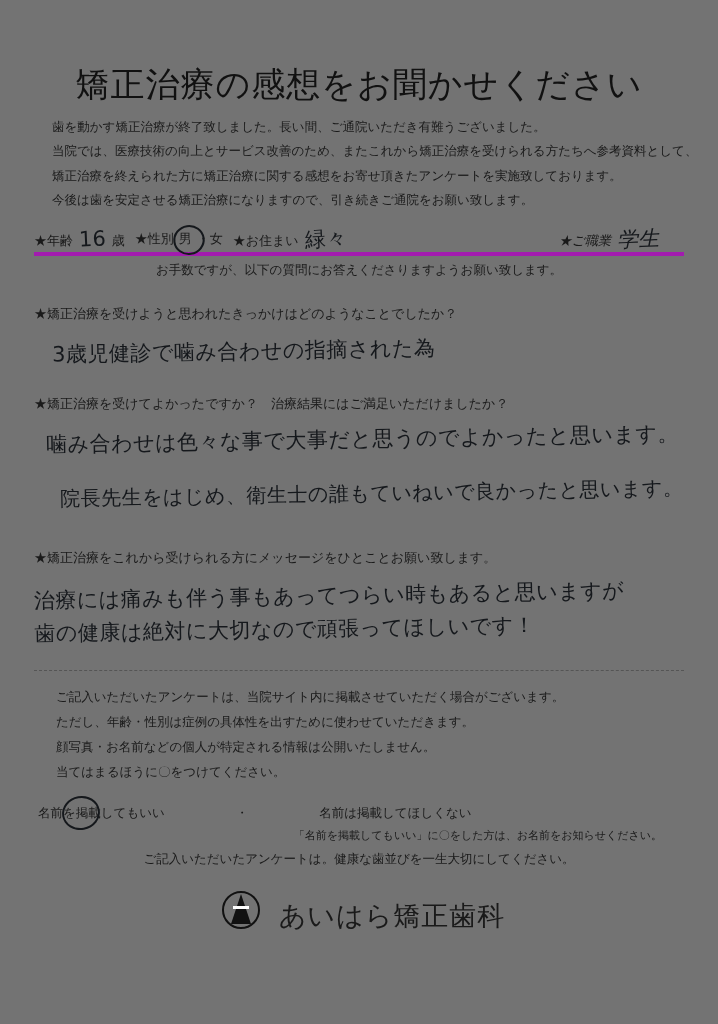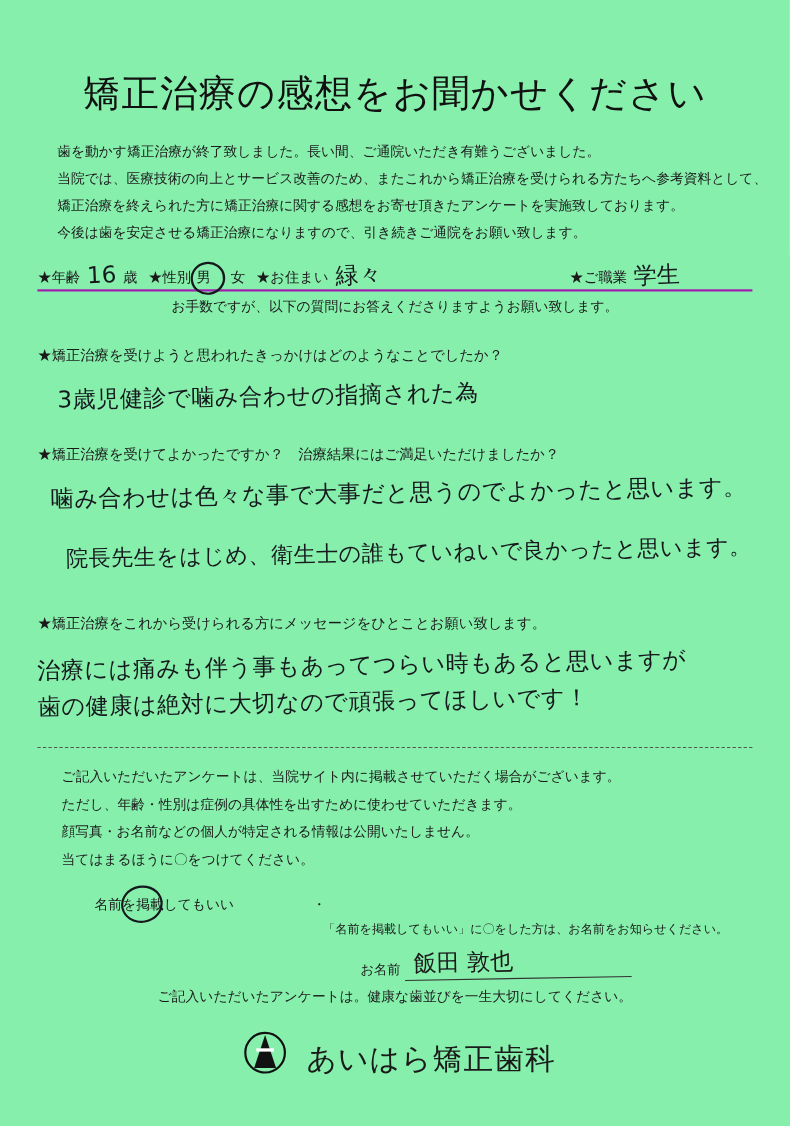--- a/index.html
+++ b/index.html
@@ -14,51 +14,51 @@
     color: #1a1a1a;
     position: relative;
     overflow: hidden;
   }
   .page {
     position: relative;
     width: 718px;
     height: 1024px;
     box-sizing: border-box;
     padding: 0 34px;
-    background: #86efac;
+    background: #737373;
   }
 
   
   .title {
     text-align: center;
     font-size: 34px;
     letter-spacing: 1px;
     font-weight: 400;
     margin: 0;
     padding-top: 62px;
     color: #111;
     font-family: "DejaVu Sans", sans-serif;
   }
 
   
   .intro {
-    margin: 18px 0 0 18px;
+    margin: 7px 0 0 18px;
     font-size: 12.5px;
     line-height: 1.95;
     color: #1a1a1a;
   }
   .intro div { white-space: nowrap; }
 
   
   .profile {
     margin-top: 16px;
     display: flex;
-    align-items: flex-end;
+    align-items: center;
     font-size: 13px;
-    border-bottom: 2px solid #a21caf;
+    border-bottom: 4px solid #a21caf;
     padding-bottom: 2px;
   }
   .profile .field {
     display: flex;
     align-items: flex-end;
     margin-right: 10px;
     white-space: nowrap;
   }
   .hand {
     font-family: "DejaVu Sans", sans-serif;
@@ -113,21 +113,20 @@
   .notes {
     margin-top: 14px;
     margin-left: 22px;
     font-size: 12.5px;
     line-height: 2.0;
   }
 
   
   .consent {
     margin-top: 18px;
-    margin-left: 48px;
     font-size: 12.5px;
     display: flex;
     align-items: center;
     gap: 45px;
   }
   .consent .opt { position: relative; display: inline-block; padding: 2px 4px; }
   .consent .sep { margin: 0 22px; }
   .ellipse-mark {
     position: absolute;
     left: 28px; top: -7px;
@@ -206,21 +205,21 @@
         <span class="circle-mark"></span>
         <span style="padding:0 3px;">男</span>
       </span>
       <span>・</span>
       <span>女</span>
     </div>
     <div class="field" style="flex:1;">
       <span>★お住まい</span>
       <span class="hand">緑々</span>
     </div>
-    <div class="field" style="margin-right:60px;">
+    <div class="field" style="margin-right:19px;font-style:italic;">
       <span>★ご職業</span>
       <span class="hand">学生</span>
     </div>
   </div>
 
   <div class="subnote">お手数ですが、以下の質問にお答えくださりますようお願い致します。</div>
 
   <div class="q">★矯正治療を受けようと思われたきっかけはどのようなことでしたか？</div>
   <div class="answer">3歳児健診で噛み合わせの指摘された為</div>
 
@@ -243,28 +242,25 @@
     <div>顔写真・お名前などの個人が特定される情報は公開いたしません。</div>
     <div>当てはまるほうに〇をつけてください。</div>
   </div>
 
   <div class="consent">
     <span class="opt">
       <span class="ellipse-mark"></span>
       <span>名前を掲載してもいい</span>
     </span>
     <span class="sep">・</span>
+    <span class="opt">名前は掲載してほしくない</span>
   </div>
 
   <div class="consent-note">「名前を掲載してもいい」に〇をした方は、お名前をお知らせください。</div>
 
-  <div class="nameline">
-    <span class="lbl">お名前</span>
-    <span class="val">飯田 敦也</span>
-  </div>
 
   <div class="thanks">ご記入いただいたアンケートは。健康な歯並びを一生大切にしてください。</div>
 
   <div class="logo">
     <div class="logo-mark">
       <svg width="56" height="44" viewBox="0 0 56 44" aria-hidden="true">
         <circle cx="28" cy="20" r="18" fill="none" stroke="#111" stroke-width="2"></circle>
         <path d="M28 4 L18 34 L38 34 Z" fill="#111"></path>
         <rect x="20" y="16" width="16" height="3" fill="#fff"></rect>
       </svg>

